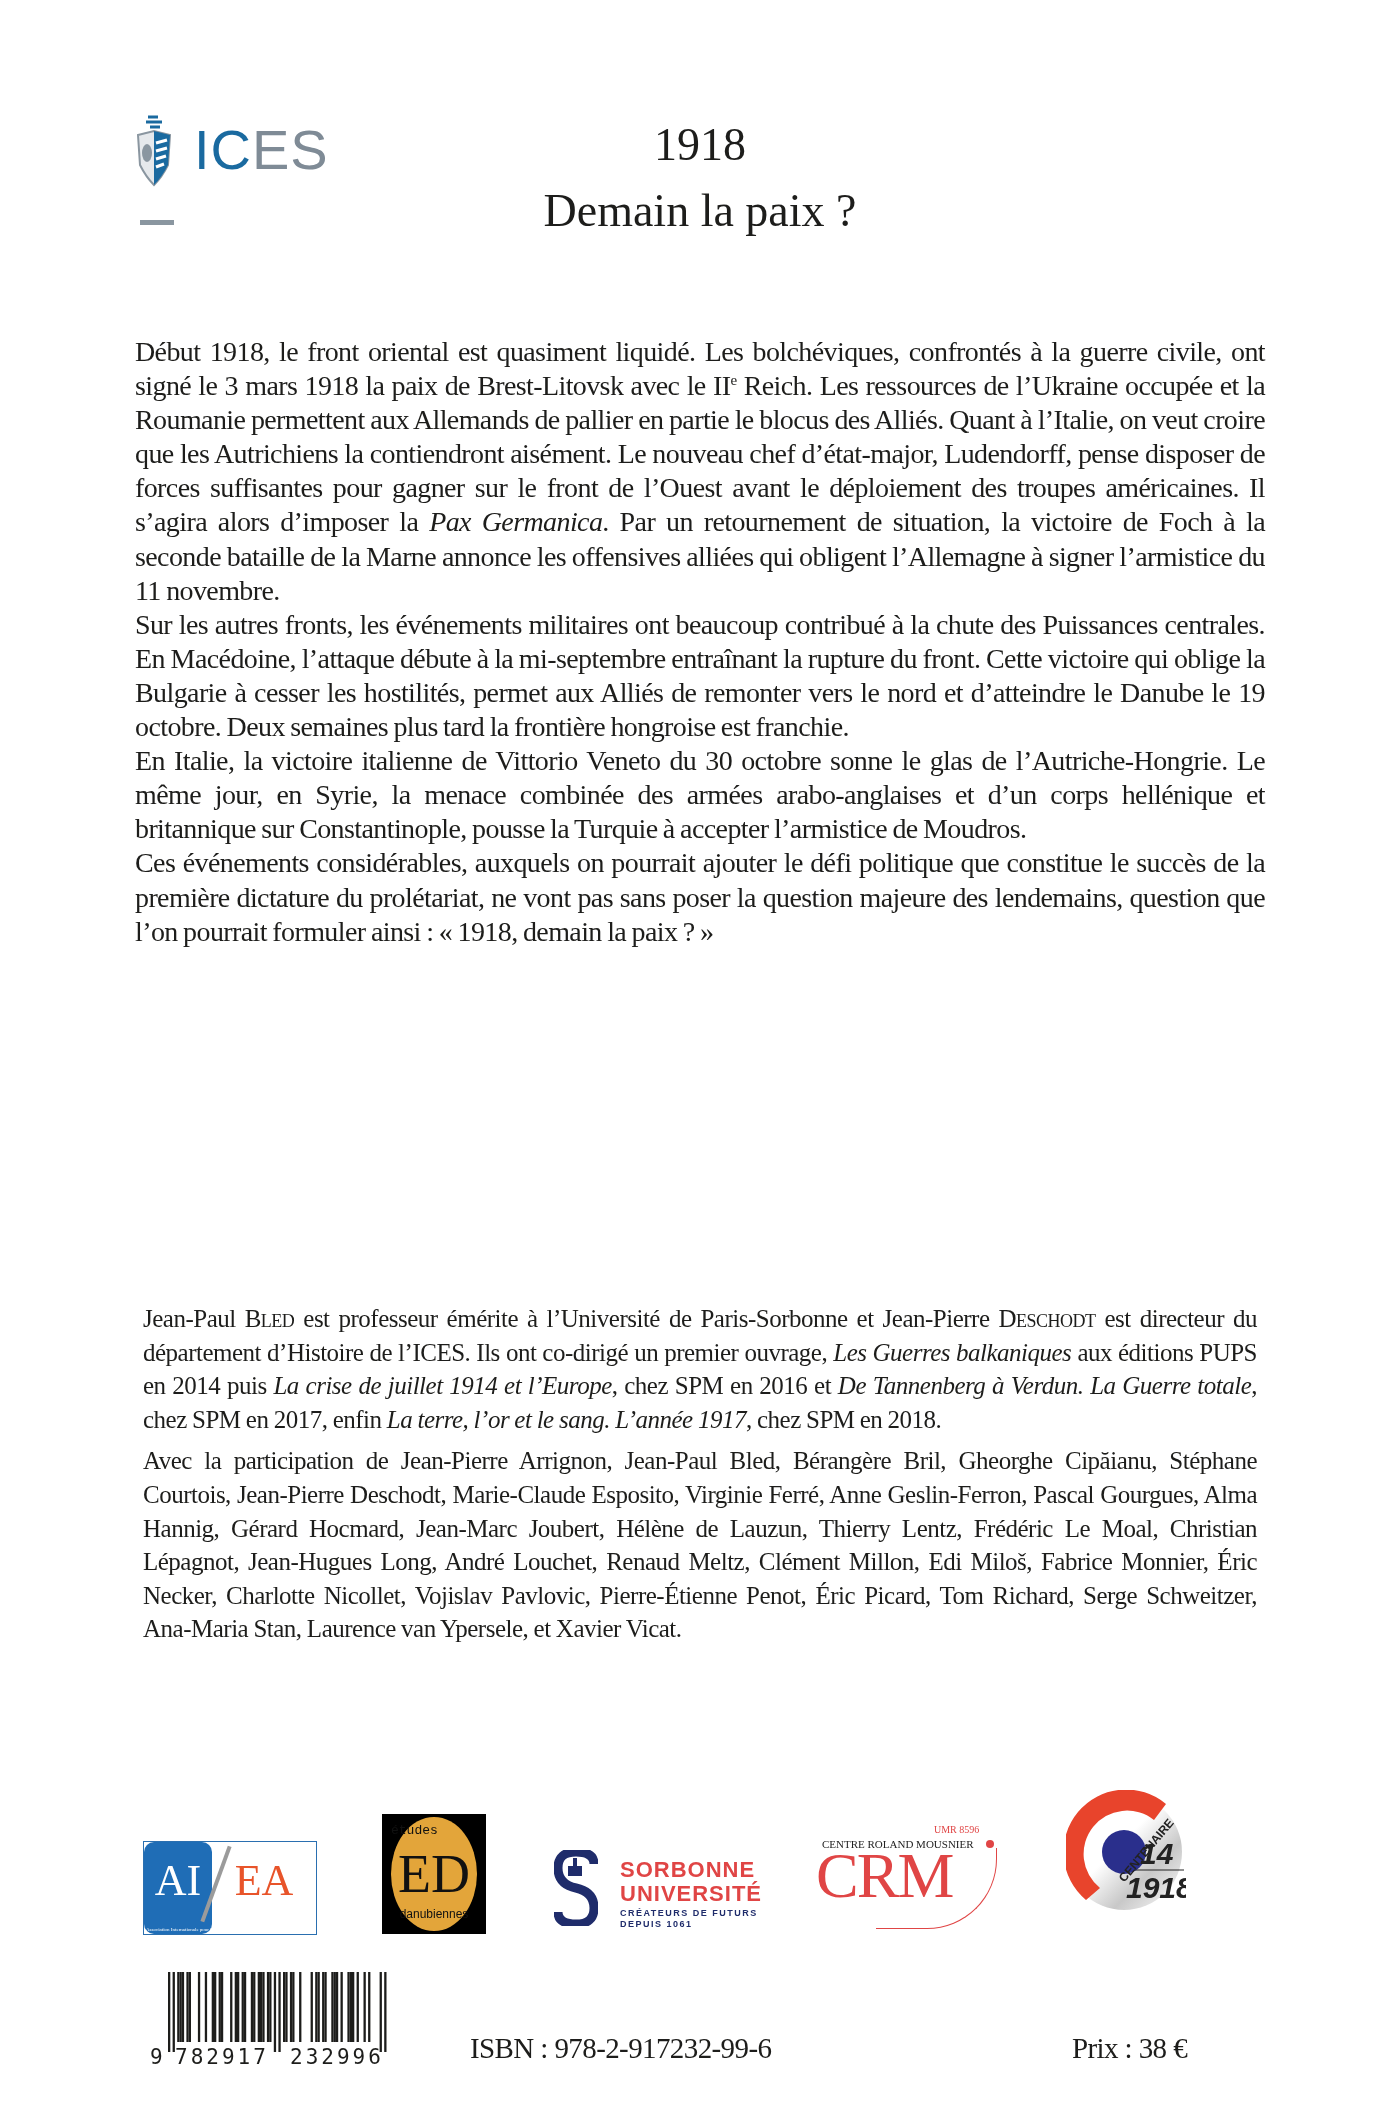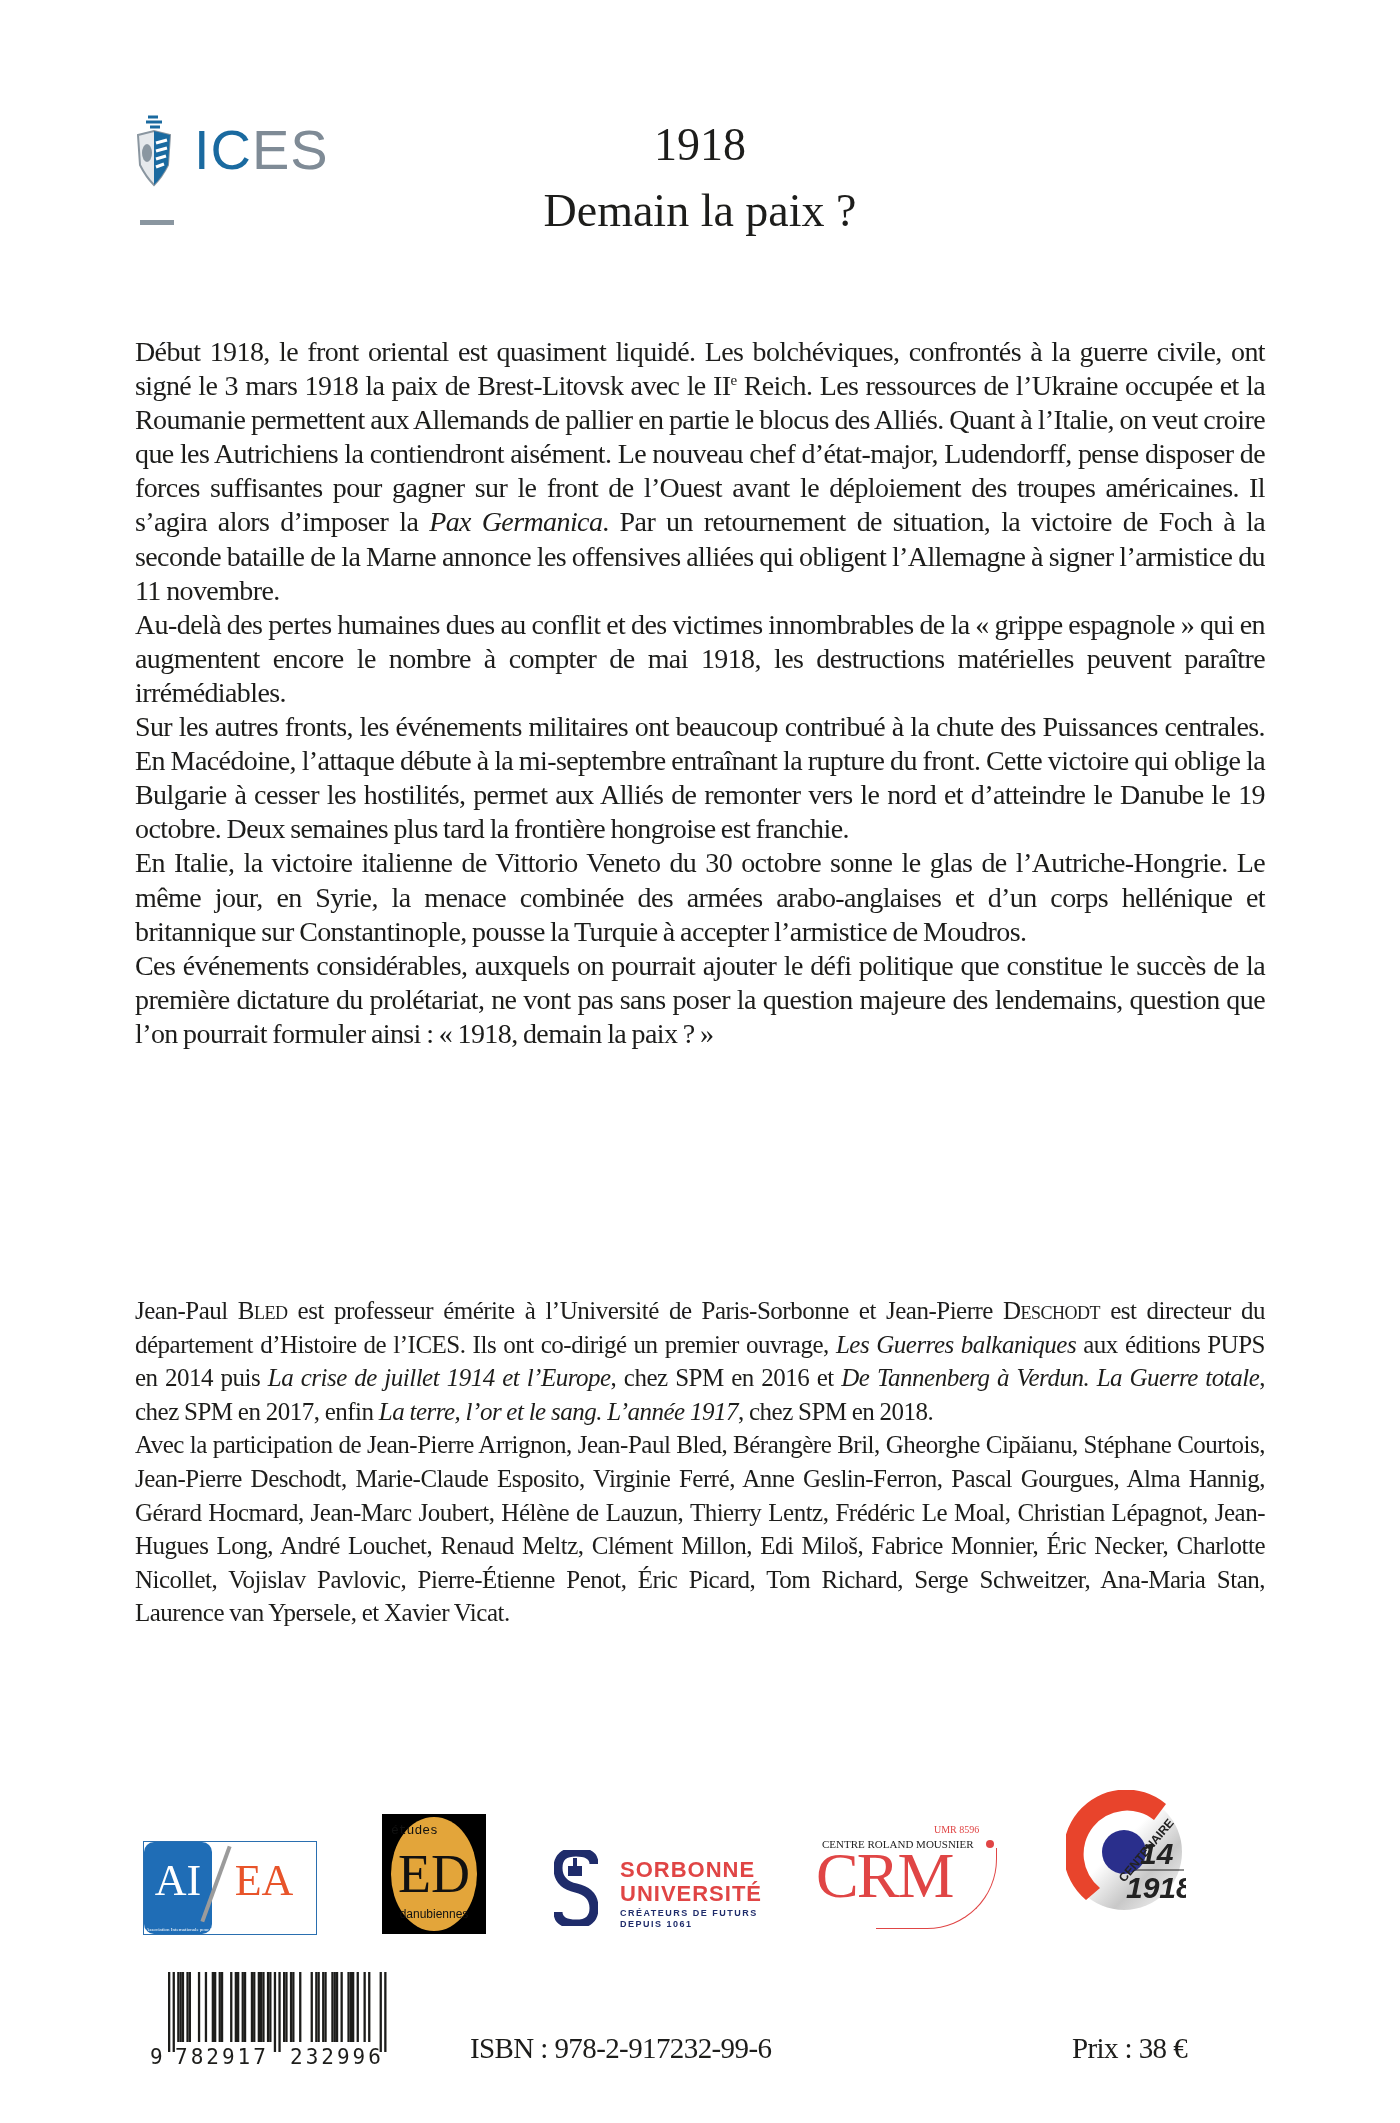--- a/index.html
+++ b/index.html
@@ -18,21 +18,21 @@
 
   
   .title-block { position: absolute; left: 440px; top: 112px; width: 520px; text-align: center; font-size: 46px; line-height: 66px; color: #1d1d1b; }
 
   
   .body-text { position: absolute; left: 135px; top: 335px; width: 1130px; font-size: 28px; line-height: 34.1px; text-align: justify; letter-spacing: -0.6px; word-spacing: -1px; }
   .body-text p { margin: 0; }
   .body-text sup { font-size: 15px; vertical-align: 10px; line-height: 0; }
 
   .authors-text { position: absolute; left: 135px; top: 1294px; width: 1130px; font-size: 25px; line-height: 33.6px; text-align: justify; letter-spacing: -0.5px; word-spacing: -0.5px; }
-  .authors-text p { margin: 0; }
+  .authors-text p { margin: 8px; }
   .sc { font-variant: small-caps; }
 
   
   .logos-row { position: absolute; left: 0; top: 1790px; width: 1400px; height: 170px; }
   .logo { position: absolute; }
 
   .aihea { left: 143px; top: 51px; width: 172px; height: 92px; border: 1px solid #2a6fb0; display: flex; background: #fff; overflow: hidden; }
   .aihea .left { width: 68px; background: #1f6db6; color: #fff; font-size: 44px; display: flex; align-items: center; justify-content: center; padding-bottom: 16px; box-sizing: border-box; border-radius: 10px; }
   .aihea .right { flex: 1; color: #e8542a; font-size: 44px; display: flex; align-items: center; justify-content: center; padding-bottom: 16px; box-sizing: border-box; }
   .aihea .caption { position: absolute; left: 0; bottom: 2px; width: 100%; font-size: 5px; color: #fff; padding-left: 2px; }
@@ -80,21 +80,20 @@
   <div class="ices-dash"></div>
 </div>
 
 <div class="title-block">
   <div>1918</div>
   <div>Demain la paix ?</div>
 </div>
 
 <div class="body-text">
   <p><span>Début 1918, le front oriental est quasiment liquidé. Les bolchéviques, confrontés à la guerre civile, ont signé le 3 mars 1918 la paix de Brest-Litovsk avec le II</span><sup>e</sup><span> Reich. Les ressources de l’Ukraine occupée et la Roumanie permettent aux Allemands de pallier en partie le blocus des Alliés. Quant à l’Italie, on veut croire que les Autrichiens la contiendront aisément. Le nouveau chef d’état-major, Ludendorff, pense disposer de forces suffisantes pour gagner sur le front de l’Ouest avant le déploiement des troupes américaines. Il s’agira alors d’imposer la </span><i>Pax Germanica</i><span>. Par un retournement de situation, la victoire de Foch à la seconde bataille de la Marne annonce les offensives alliées qui obligent l’Allemagne à signer l’armistice du 11 novembre.</span></p>
-  <p>Au-delà des pertes humaines dues au conflit et des victimes innombrables de la « grippe espagnole » qui en augmentent encore le nombre à compter de mai 1918, les destructions matérielles peuvent paraître irrémédiables.</p>
   <p>Sur les autres fronts, les événements militaires ont beaucoup contribué à la chute des Puissances centrales. En Macédoine, l’attaque débute à la mi-septembre entraînant la rupture du front. Cette victoire qui oblige la Bulgarie à cesser les hostilités, permet aux Alliés de remonter vers le nord et d’atteindre le Danube le 19 octobre. Deux semaines plus tard la frontière hongroise est franchie.</p>
   <p>En Italie, la victoire italienne de Vittorio Veneto du 30 octobre sonne le glas de l’Autriche-Hongrie. Le même jour, en Syrie, la menace combinée des armées arabo-anglaises et d’un corps hellénique et britannique sur Constantinople, pousse la Turquie à accepter l’armistice de Moudros.</p>
   <p>Ces événements considérables, auxquels on pourrait ajouter le défi politique que constitue le succès de la première dictature du prolétariat, ne vont pas sans poser la question majeure des lendemains, question que l’on pourrait formuler ainsi : « 1918, demain la paix ? »</p>
 </div>
 
 <div class="authors-text">
   <p><span>Jean-Paul </span><span class="sc">Bled</span><span> est professeur émérite à l’Université de Paris-Sorbonne et Jean-Pierre </span><span class="sc">Deschodt</span><span> est directeur du département d’Histoire de l’ICES. Ils ont co-dirigé un premier ouvrage, </span><i>Les Guerres balkaniques</i><span> aux éditions PUPS en 2014 puis </span><i>La crise de juillet 1914 et l’Europe</i><span>, chez SPM en 2016 et </span><i>De Tannenberg à Verdun. La Guerre totale</i><span>, chez SPM en 2017, enfin </span><i>La terre, l’or et le sang. L’année 1917</i><span>, chez SPM en 2018.</span></p>
   <p>Avec la participation de Jean-Pierre Arrignon, Jean-Paul Bled, Bérangère Bril, Gheorghe Cipăianu, Stéphane Courtois, Jean-Pierre Deschodt, Marie-Claude Esposito, Virginie Ferré, Anne Geslin-Ferron, Pascal Gourgues, Alma Hannig, Gérard Hocmard, Jean-Marc Joubert, Hélène de Lauzun, Thierry Lentz, Frédéric Le Moal, Christian Lépagnot, Jean-Hugues Long, André Louchet, Renaud Meltz, Clément Millon, Edi Miloš, Fabrice Monnier, Éric Necker, Charlotte Nicollet, Vojislav Pavlovic, Pierre-Étienne Penot, Éric Picard, Tom Richard, Serge Schweitzer, Ana-Maria Stan, Laurence van Ypersele, et Xavier Vicat.</p>
 </div>
 

